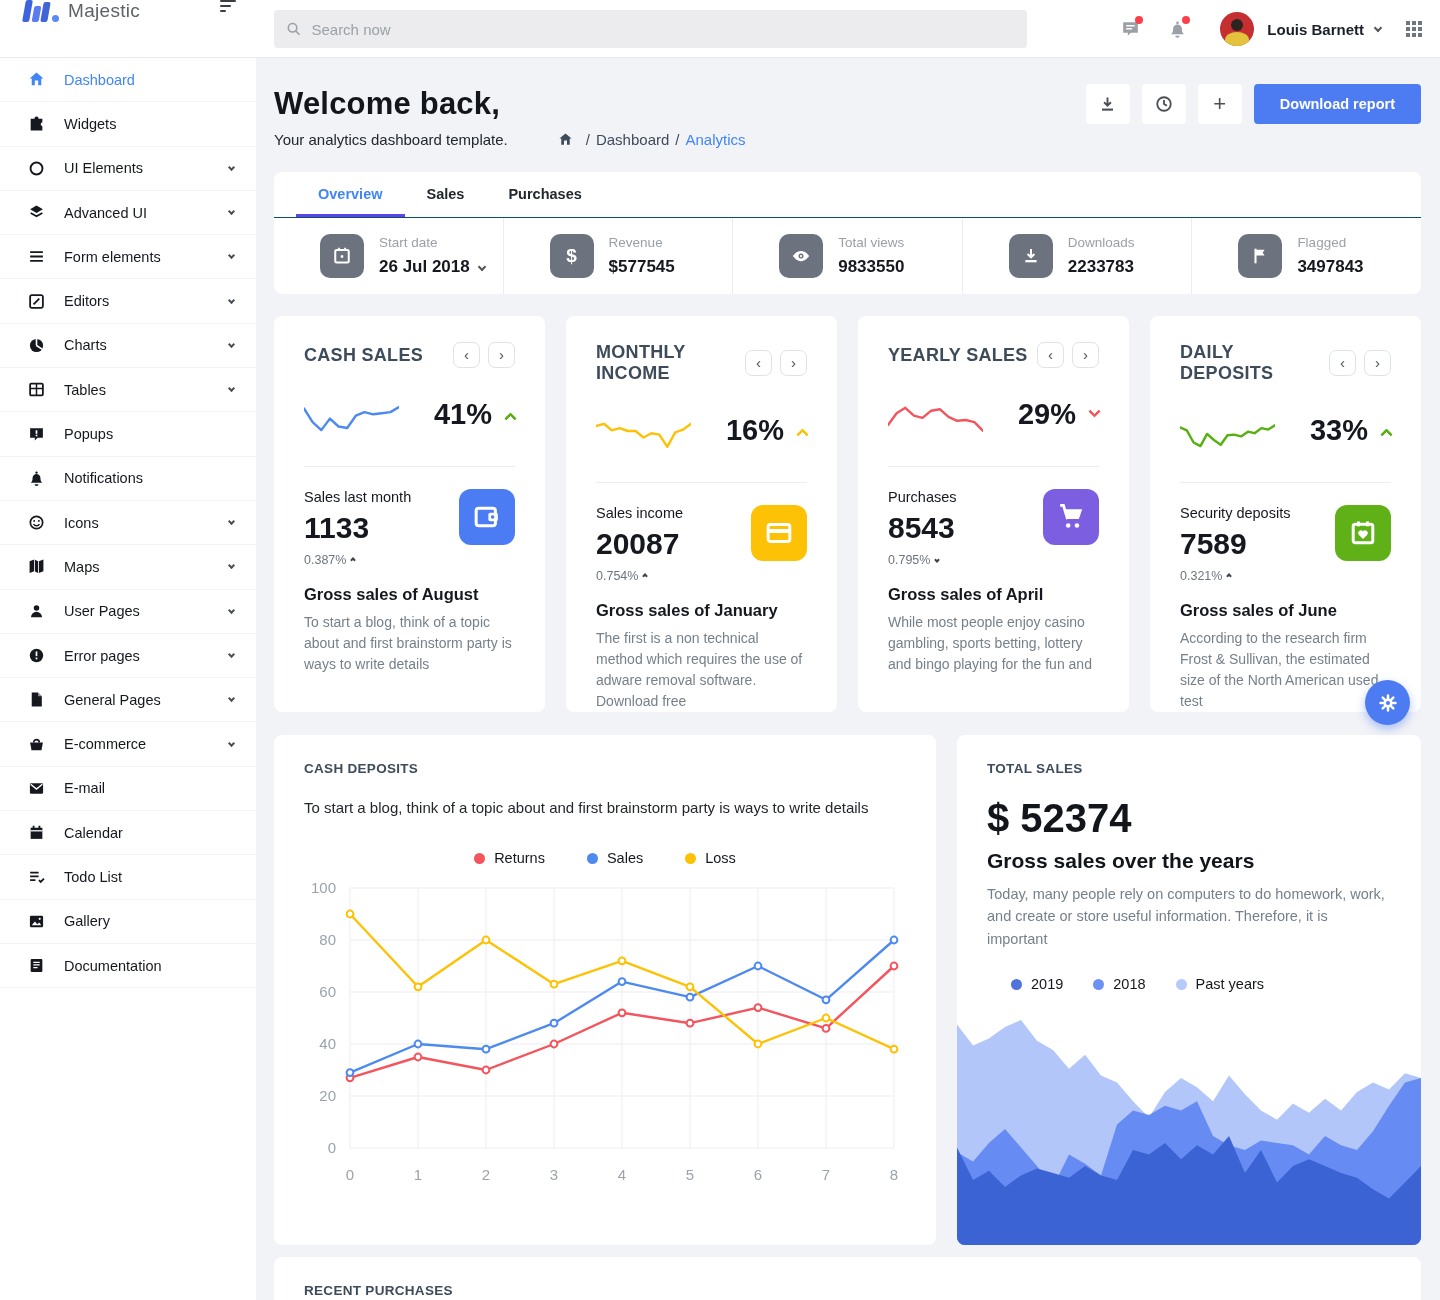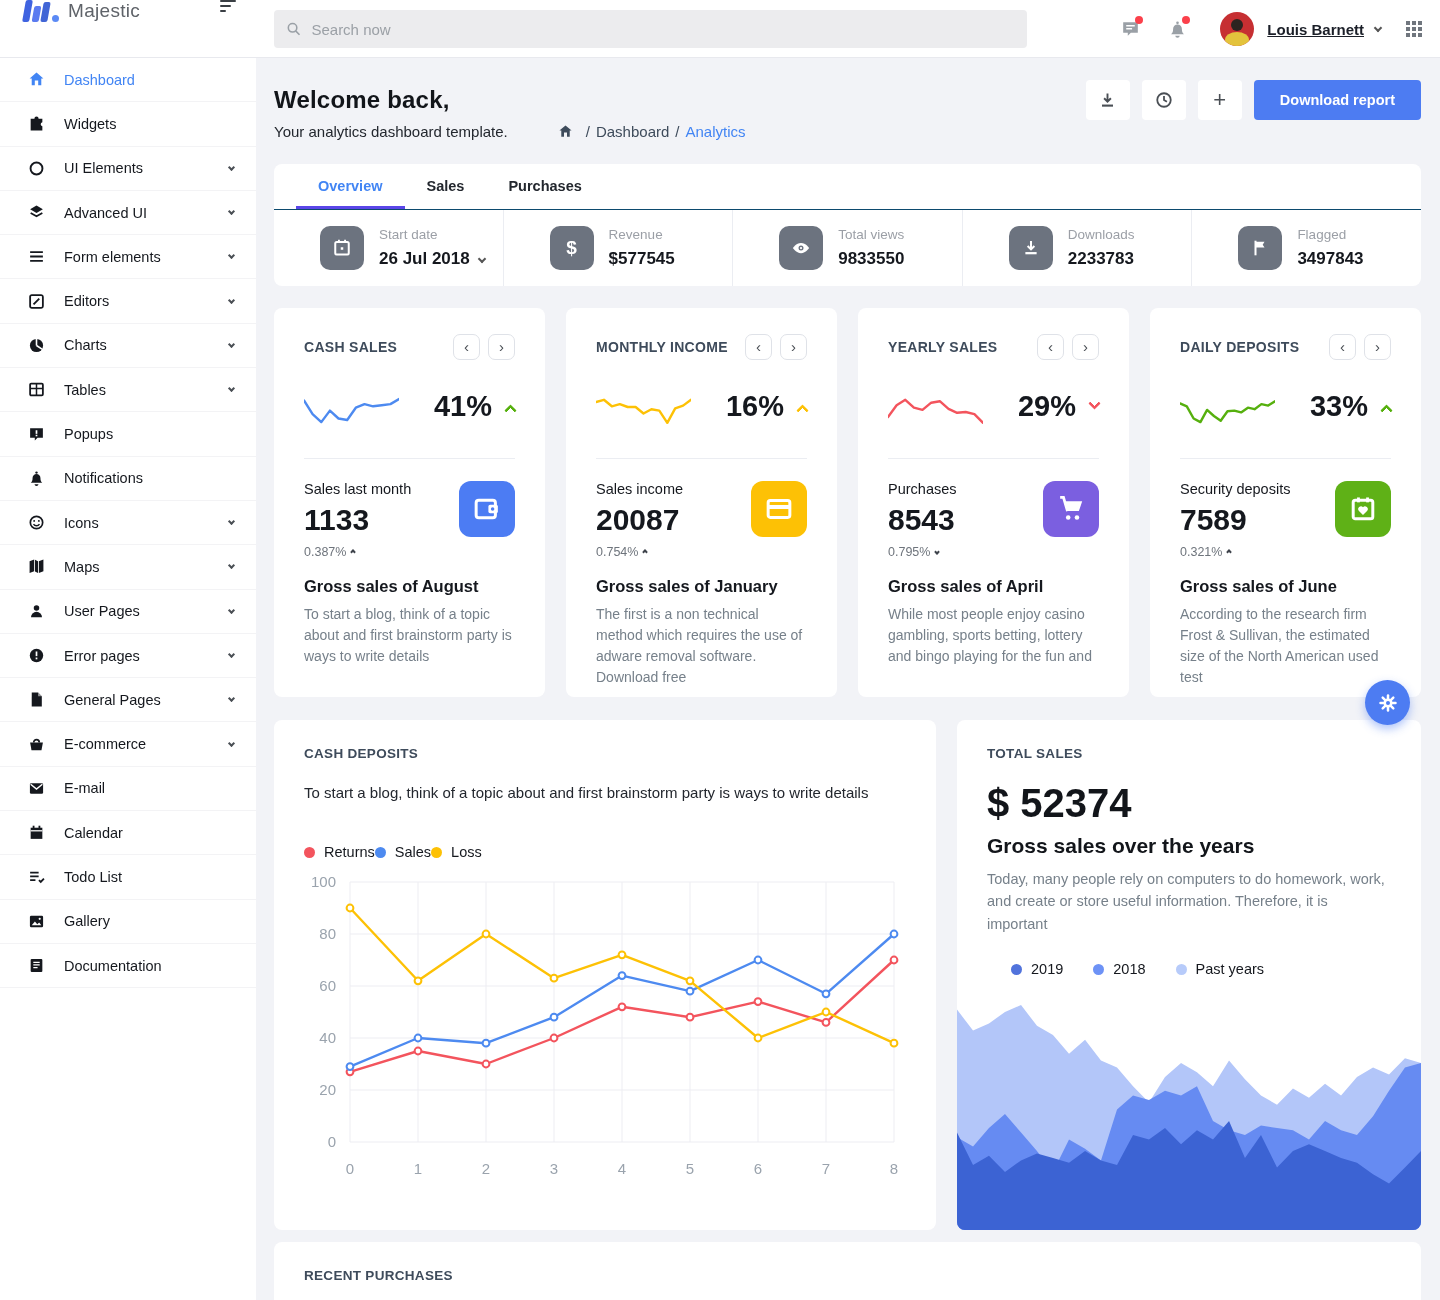--- a/index.html
+++ b/index.html
@@ -18,21 +18,21 @@
   .logo-dot { width:7px; height:7px; border-radius:50%; background:#5b8af5; margin-left:1px; }
   .brand-name { font-size:19px; color:#5f6369; letter-spacing:.3px; }
   .toggle { margin-left:auto; display:flex; flex-direction:column; gap:3px; cursor:pointer; }
   .toggle span { height:2px; background:#3a3f44; border-radius:1px; display:block; }
   .toggle .t1{width:16px;} .toggle .t2{width:11px;} .toggle .t3{width:6px;}
   .search-wrap { position:absolute; left:274px; top:10px; width:753px; height:38px;
     background:#ececee; border-radius:4px; display:flex; align-items:center; padding:0 12px; }
   .search-wrap input { border:none; outline:none; background:transparent; font-size:15px;
     color:#3a3f44; width:100%; margin-left:10px; font-family:"Liberation Sans",sans-serif; }
   .search-wrap input::placeholder { color:#9ba0a6; }
-  .top-right { position:absolute; right:18px; top:0; height:58px; display:flex; align-items:center; gap:3px;text-decoration:underline; }
+  .top-right { position:absolute; right:18px; top:0; height:58px; display:flex; align-items:center; gap:3px; }
   .icon-btn { position:relative; width:44px; height:44px; display:flex; align-items:center; justify-content:center; cursor:pointer; }
   .dot-badge { position:absolute; top:9px; right:9px; width:8px; height:8px; border-radius:50%; background:#fb404b; }
   .avatar { width:34px; height:34px; border-radius:50%; background:#c62f32; position:relative; overflow:hidden; margin:0 10px 0 18px; }
   .avatar .head { position:absolute; left:11px; top:7px; width:12px; height:12px; border-radius:50%; background:#2b2420; }
   .avatar .body { position:absolute; left:5px; top:20px; width:24px; height:16px; border-radius:50%; background:#e3c33c; }
   .user-name { font-size:15px; font-weight:bold; color:#1b1f28; }
   .chev { display:inline-block; width:6px; height:6px; border-right:2px solid #555; border-bottom:2px solid #555; transform:rotate(45deg); margin:0 0 2px 8px; }
   .grid-icon { display:grid; grid-template-columns:repeat(3,4px); grid-gap:2px; margin-left:22px; cursor:pointer; }
   .grid-icon i { width:4px; height:4px; background:#70767e; display:block; }
 
@@ -42,21 +42,21 @@
     border-bottom:1px solid #f3f3f5; cursor:pointer; }
   .side-item svg { width:17px; height:17px; flex:0 0 17px; color:#15181e; }
   .side-item .lbl { font-size:14.5px; margin-left:19px; color:#15181e; }
   .side-item.active svg { color:#4285f4; }
   .side-item.active .lbl { color:#4285f4; }
   .side-item .chev { margin-left:auto; border-color:#4a4f55; width:5px; height:5px; }
 
   
   .main { position:absolute; left:256px; top:58px; width:1184px; height:1242px; padding:0 19px 0 18px; }
   .page-head { display:flex; align-items:center; margin-top:28px; }
-  .page-title { font-size:24px; font-weight:bold; color:#12151a; letter-spacing:.2px; }
+  .page-title { font-size:31px; font-weight:bold; color:#12151a; letter-spacing:.2px; }
   .page-sub-row { display:flex; align-items:center; margin-top:9px; }
   .page-sub { font-size:15px; color:#23272e; }
   .breadcrumb { display:flex; align-items:center; margin-left:50px; font-size:15px; color:#3e4b5b; }
   .breadcrumb svg { width:15px; height:15px; margin-right:7px; color:#3e4b5b; }
   .breadcrumb .sep { margin:0 6px; color:#3e4b5b; }
   .breadcrumb .active-crumb { color:#4285f4; }
   .head-actions { margin-left:auto; display:flex; align-items:center; gap:12px; margin-top:-26px; }
   .sq-btn { width:44px; height:40px; background:#fff; border-radius:4px; display:flex; align-items:center;
     justify-content:center; cursor:pointer; color:#4a4f55; font-size:22px; }
   .primary-btn { height:40px; padding:0 26px; background:#4d7cf2; color:#fff; border:none; border-radius:4px;
@@ -78,21 +78,21 @@
   .stat-txt { margin-left:15px; }
   .stat-label { font-size:13.5px; color:#9b9fa6; }
   .stat-value { font-size:17px; font-weight:bold; color:#15181e; margin-top:7px; }
   .stat-value .chev { margin-left:9px; }
 
   
   .metric-row { display:flex; gap:21px; margin-top:22px; }
   .metric-card { flex:1; min-height:389px; }
   .mc-top { padding:26px 30px 0; }
   .mc-title-row { display:flex; align-items:center; }
-  .mc-title { font-size:14px; font-weight:bold; color:#3e4b5b; letter-spacing:.3px; }
+  .mc-title { font-size:18px; font-weight:bold; color:#3e4b5b; letter-spacing:.3px; }
   .mc-nav { margin-left:auto; display:flex; gap:8px; }
   .nav-pill { width:27px; height:26px; border:1px solid #dfe2e8; border-radius:7px; background:#fff;
     color:#4a4f55; font-size:15px; display:flex; align-items:center; justify-content:center; cursor:pointer; padding-bottom:2px; }
   .mc-spark-row { display:flex; align-items:center; margin-top:24px; padding-bottom:30px; border-bottom:1px solid #ebedf2; }
   .mc-pct { margin-left:auto; display:flex; align-items:center; }
   .mc-pct .val { font-size:29px; font-weight:bold; color:#15181e; }
   .trend { width:9px; height:9px; border-right:3px solid; border-bottom:3px solid; margin-left:14px; border-radius:1px; }
   .trend.up { transform:rotate(-135deg); margin-top:8px; }
   .trend.down { transform:rotate(45deg); margin-bottom:6px; }
   .mc-bottom { padding:22px 30px 0; }
@@ -109,21 +109,21 @@
 
   .fab { position:absolute; left:1365px; top:680px; width:45px; height:45px; border-radius:50%;
     background:#4d7cf2; display:flex; align-items:center; justify-content:center; cursor:pointer;
     box-shadow:0 4px 10px rgba(77,124,242,.45); z-index:25; }
 
   
   .charts-row { display:flex; gap:21px; margin-top:23px; }
   .deposits-card { flex:0 0 662px; height:510px; padding:26px 30px; }
   .sec-title { font-size:13.5px; font-weight:bold; color:#3e4b5b; letter-spacing:.3px; }
   .deposits-text { font-size:15px; color:#23272e; margin-top:23px; }
-  .chart-legend { display:flex; margin-top:43px; }
+  .chart-legend { display:flex; justify-content:center; gap:42px; margin-top:34px; }
   .legend-item { display:flex; align-items:center; font-size:14.5px; color:#15181e; }
   .legend-dot { width:11px; height:11px; border-radius:50%; margin-right:9px; }
   .totalsales-card { flex:1; height:510px; position:relative; padding:26px 30px 0; overflow:hidden; }
   .ts-amount { font-size:40px; font-weight:bold; margin-top:20px; color:#12151a; }
   .ts-heading { font-size:21px; font-weight:bold; margin-top:8px; color:#12151a; }
   .ts-text { font-size:14.5px; color:#76808a; line-height:1.55; margin-top:10px; max-width:420px; }
   .ts-legend { display:flex; gap:30px; margin-top:26px;padding-left:24px; }
   .ts-area { position:absolute; left:0; right:0; bottom:0; height:232px; }
 
   

